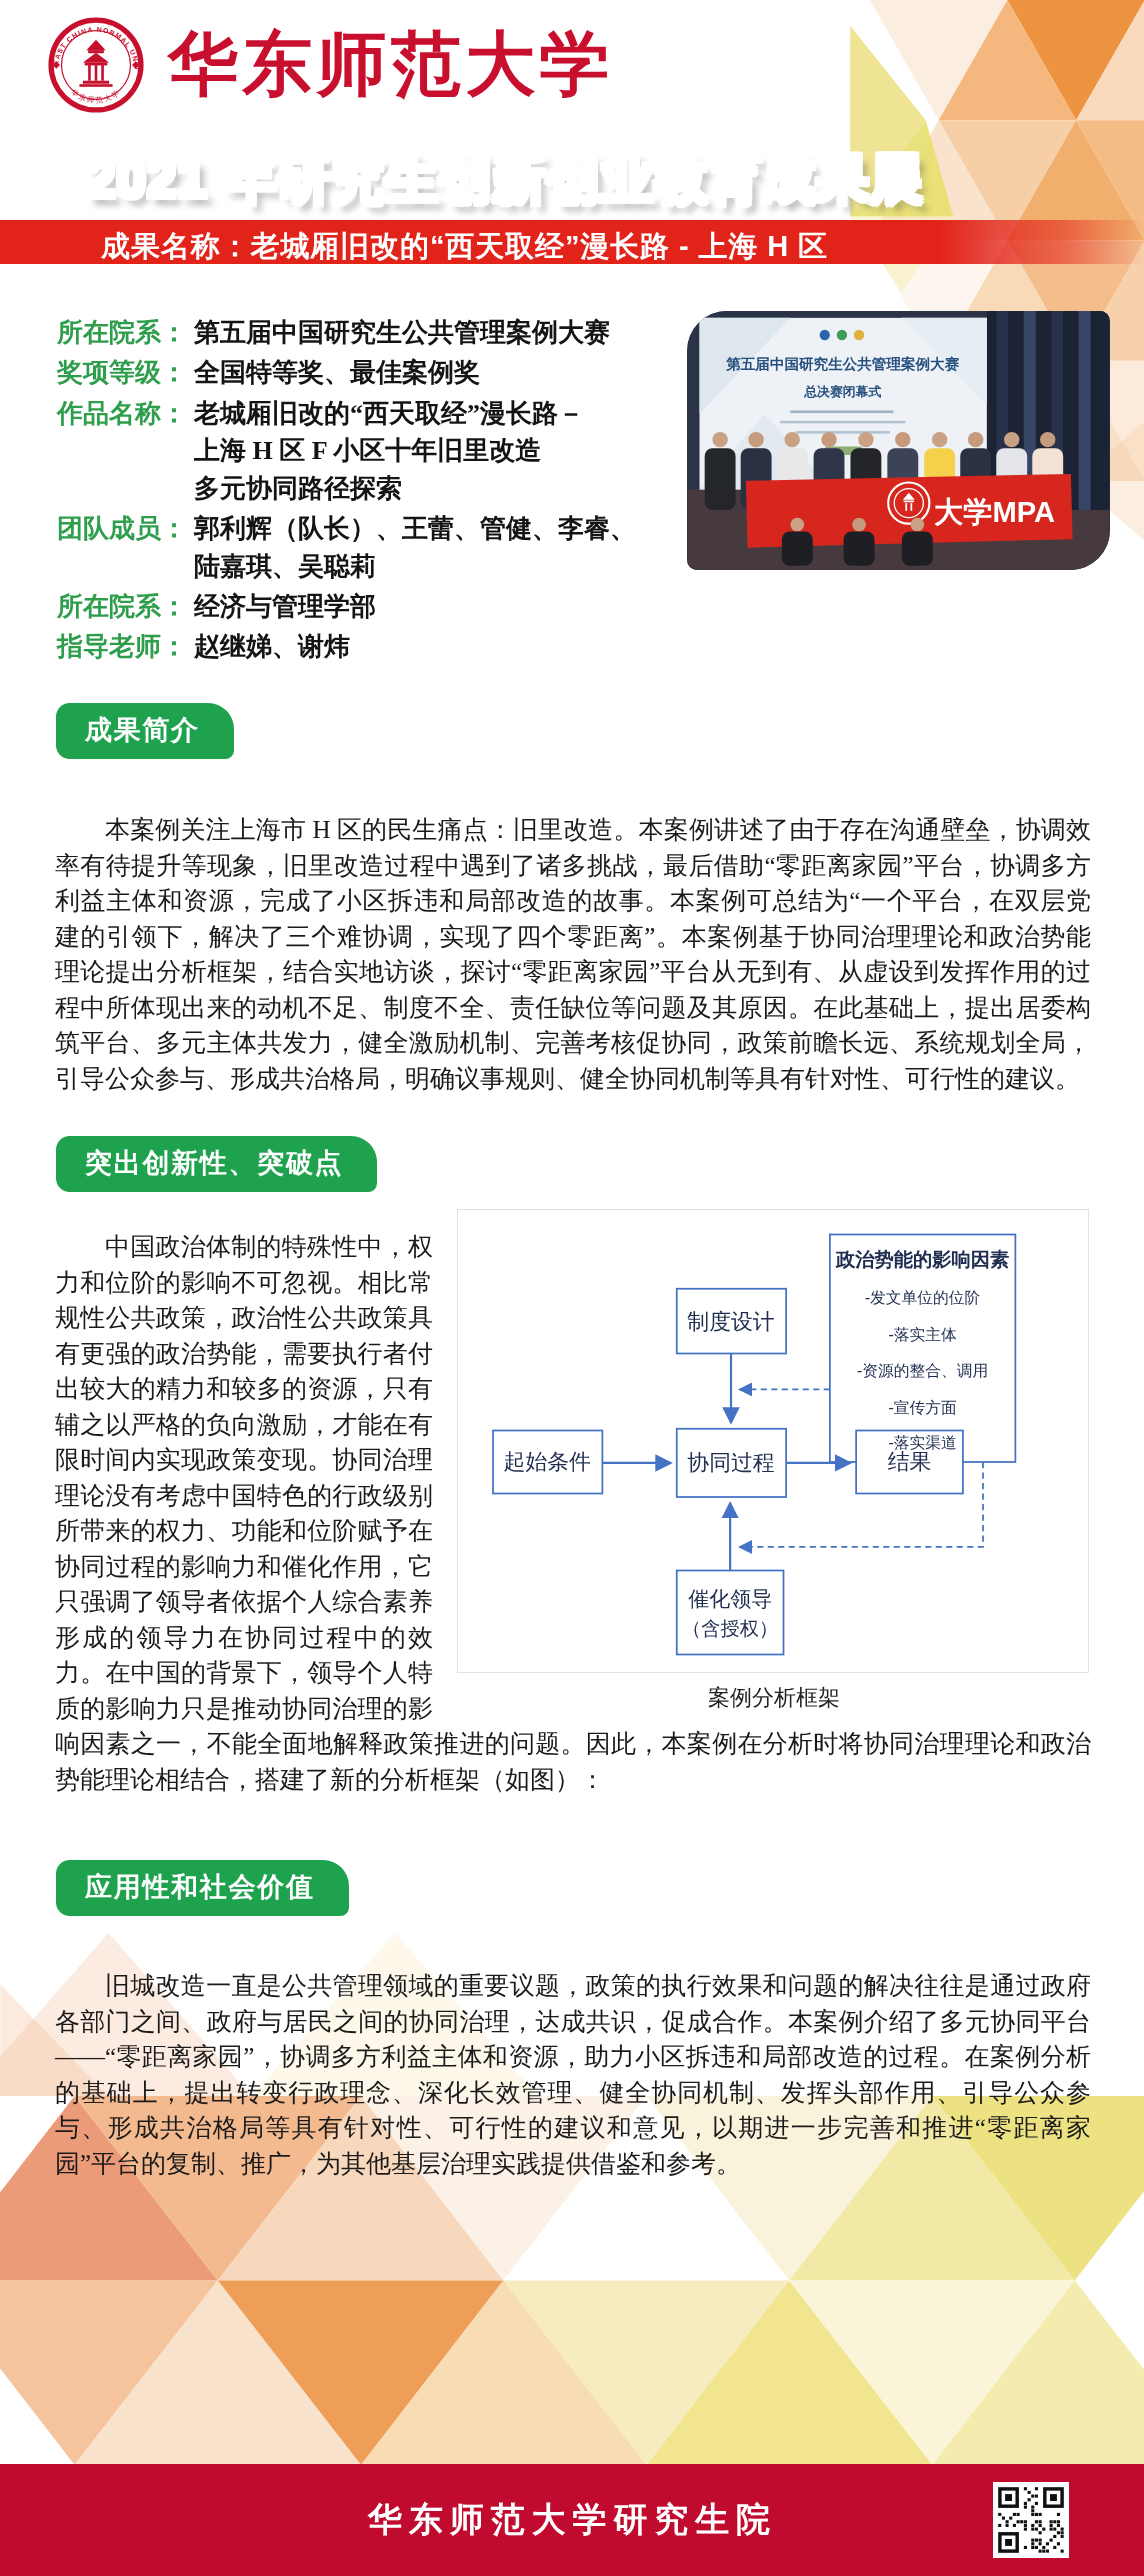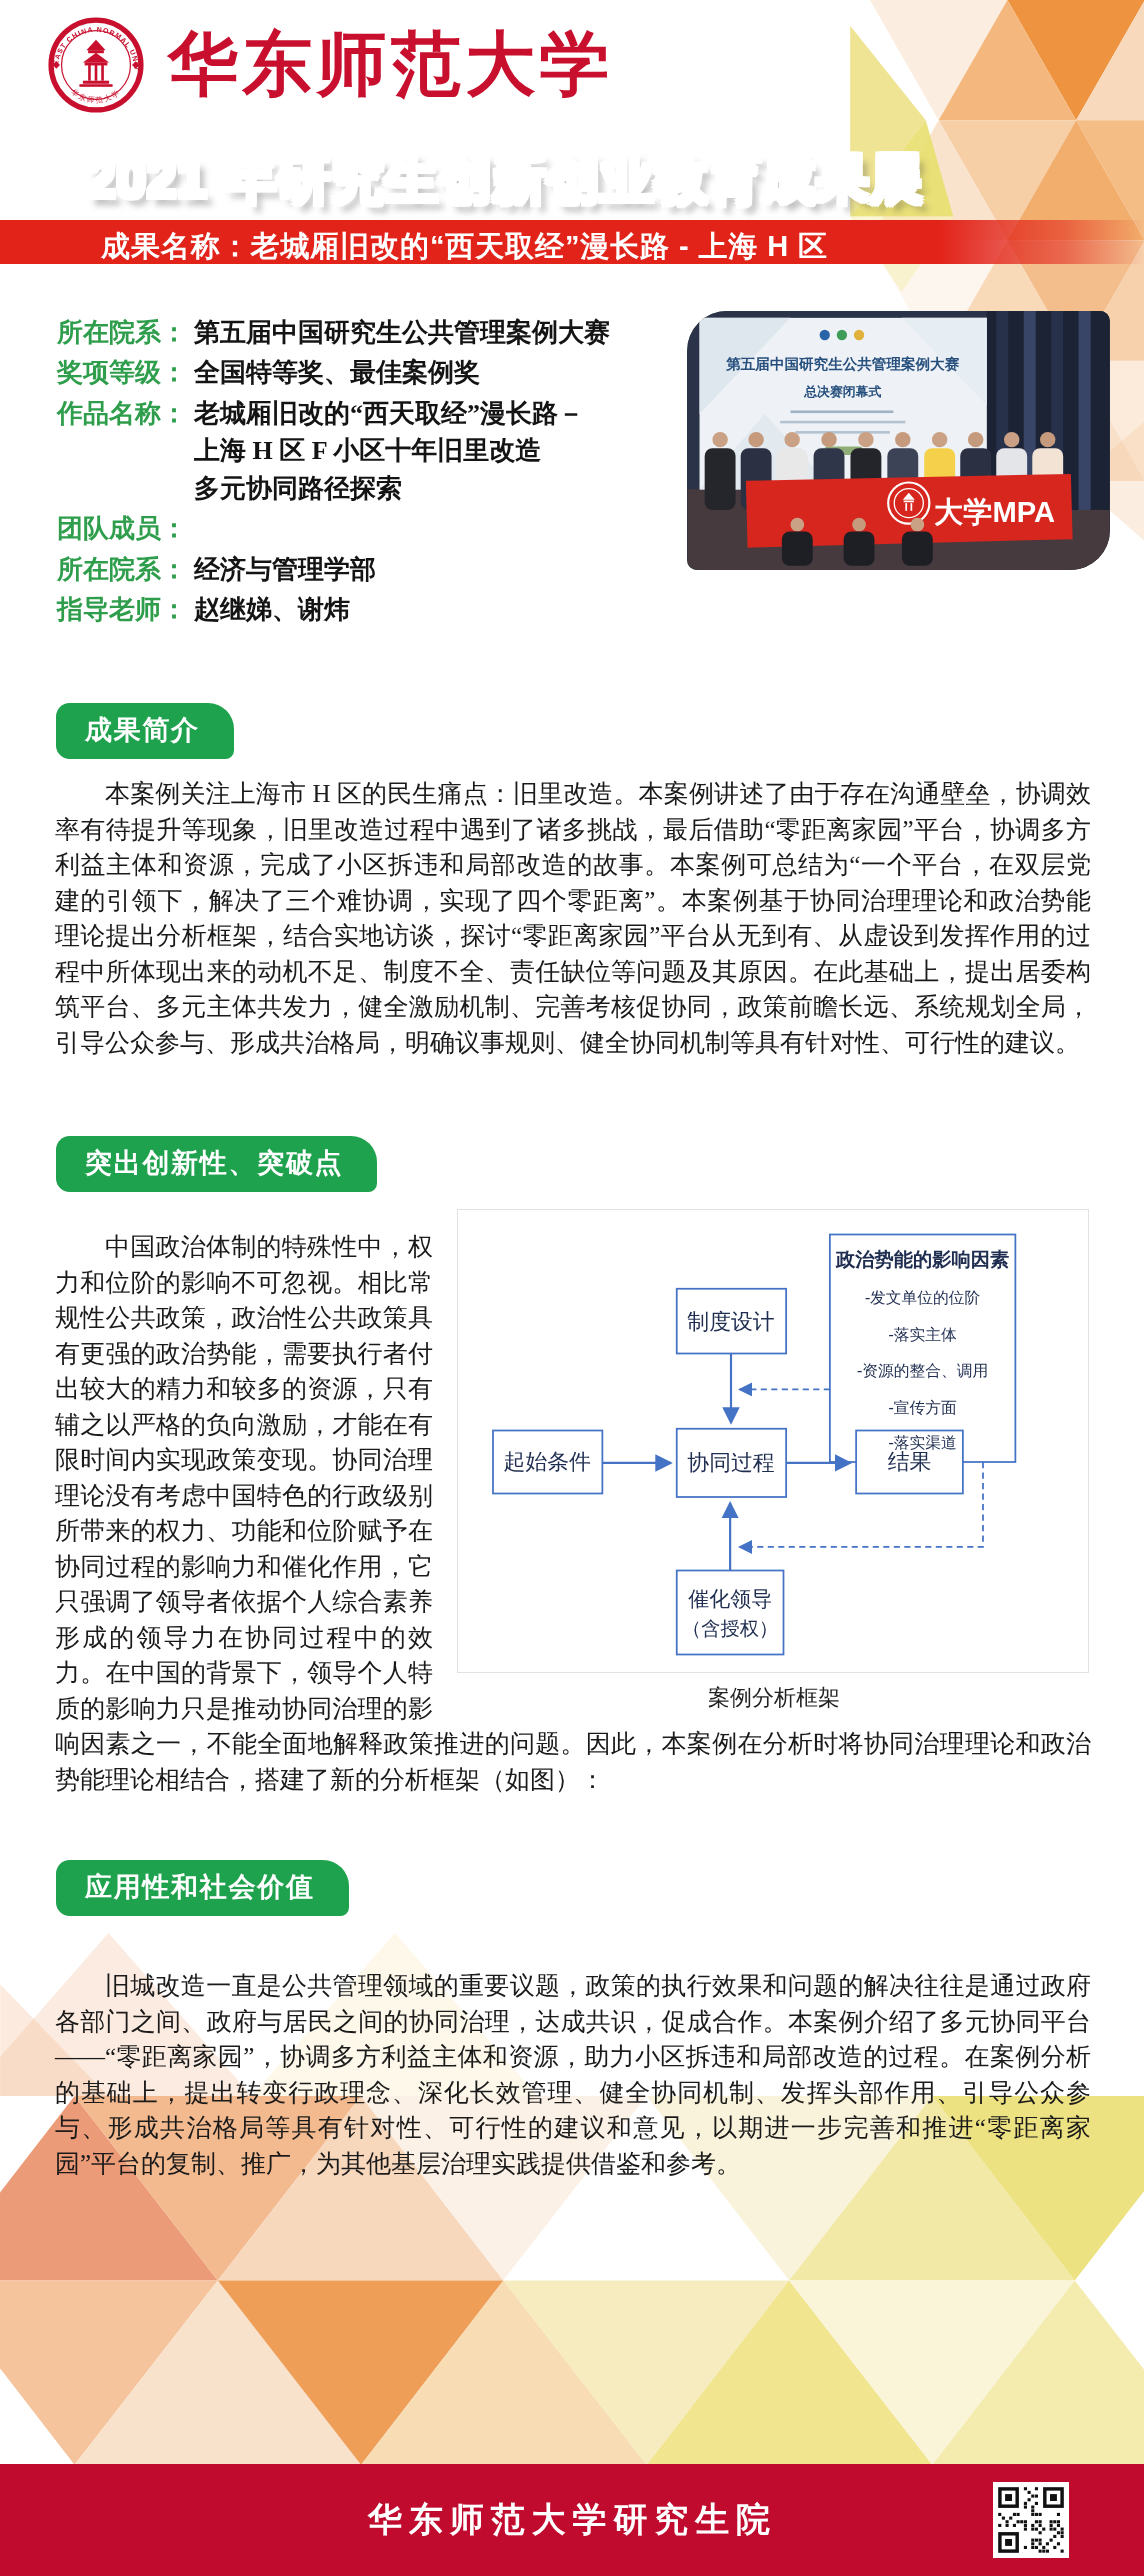--- a/index.html
+++ b/index.html
@@ -50,21 +50,21 @@
   .pill{position:absolute;left:56px;background:#1fa24d;color:#fff;font-weight:bold;font-size:27px;
         padding:9.4px 34px 11px 29px;border-radius:13.7px 26px 8.6px 13.7px;letter-spacing:1.7px;z-index:3;}
   .pill-intro{top:703px;}
   .pill-innov{top:1136px;}
   .pill-value{top:1860px;}
 
   
   .para{position:absolute;left:55px;width:1036px;z-index:3;
         font-family:"Liberation Serif",serif;font-size:25px;line-height:1.42;color:#1a1a1a;
         text-align:justify;text-indent:2em;}
-  .para-intro{top:751px;}
+  .para-intro{top:787px;}
   .para-value{top:1943px;}
   .innov-flow{position:absolute;left:55px;top:1204px;width:1036px;z-index:3;}
   .innov-flow .para-inline{font-family:"Liberation Serif",serif;font-size:25px;line-height:1.42;
         color:#1a1a1a;text-align:justify;text-indent:2em;}
   .figwrap{float:right;width:634px;margin:5.2px 0 6.9px 24px;}
   .fig-panel{width:632px;height:464px;background:#fff;border:0.9px solid #e2e2e2;box-sizing:border-box;}
   .fig-caption{text-align:center;font-family:"Liberation Serif",serif;font-size:22px;color:#222;
                margin-top:10.3px;}
 
   
@@ -176,20 +176,22 @@
       <span class="info-value">全国特等奖、最佳案例奖</span>
     </div>
     <div class="info-row">
       <span class="info-label">作品名称：</span>
       <span class="info-value">老城厢旧改的“西天取经”漫长路－
 上海 H 区 F 小区十年旧里改造
 多元协同路径探索</span>
     </div>
     <div class="info-row">
       <span class="info-label">团队成员：</span>
+      <span class="info-value">郭利辉（队长）、王蕾、管健、李睿、
+陆嘉琪、吴聪莉</span>
     </div>
     <div class="info-row">
       <span class="info-label">所在院系：</span>
       <span class="info-value">经济与管理学部</span>
     </div>
     <div class="info-row">
       <span class="info-label">指导老师：</span>
       <span class="info-value">赵继娣、谢炜</span>
     </div>
   </div>

